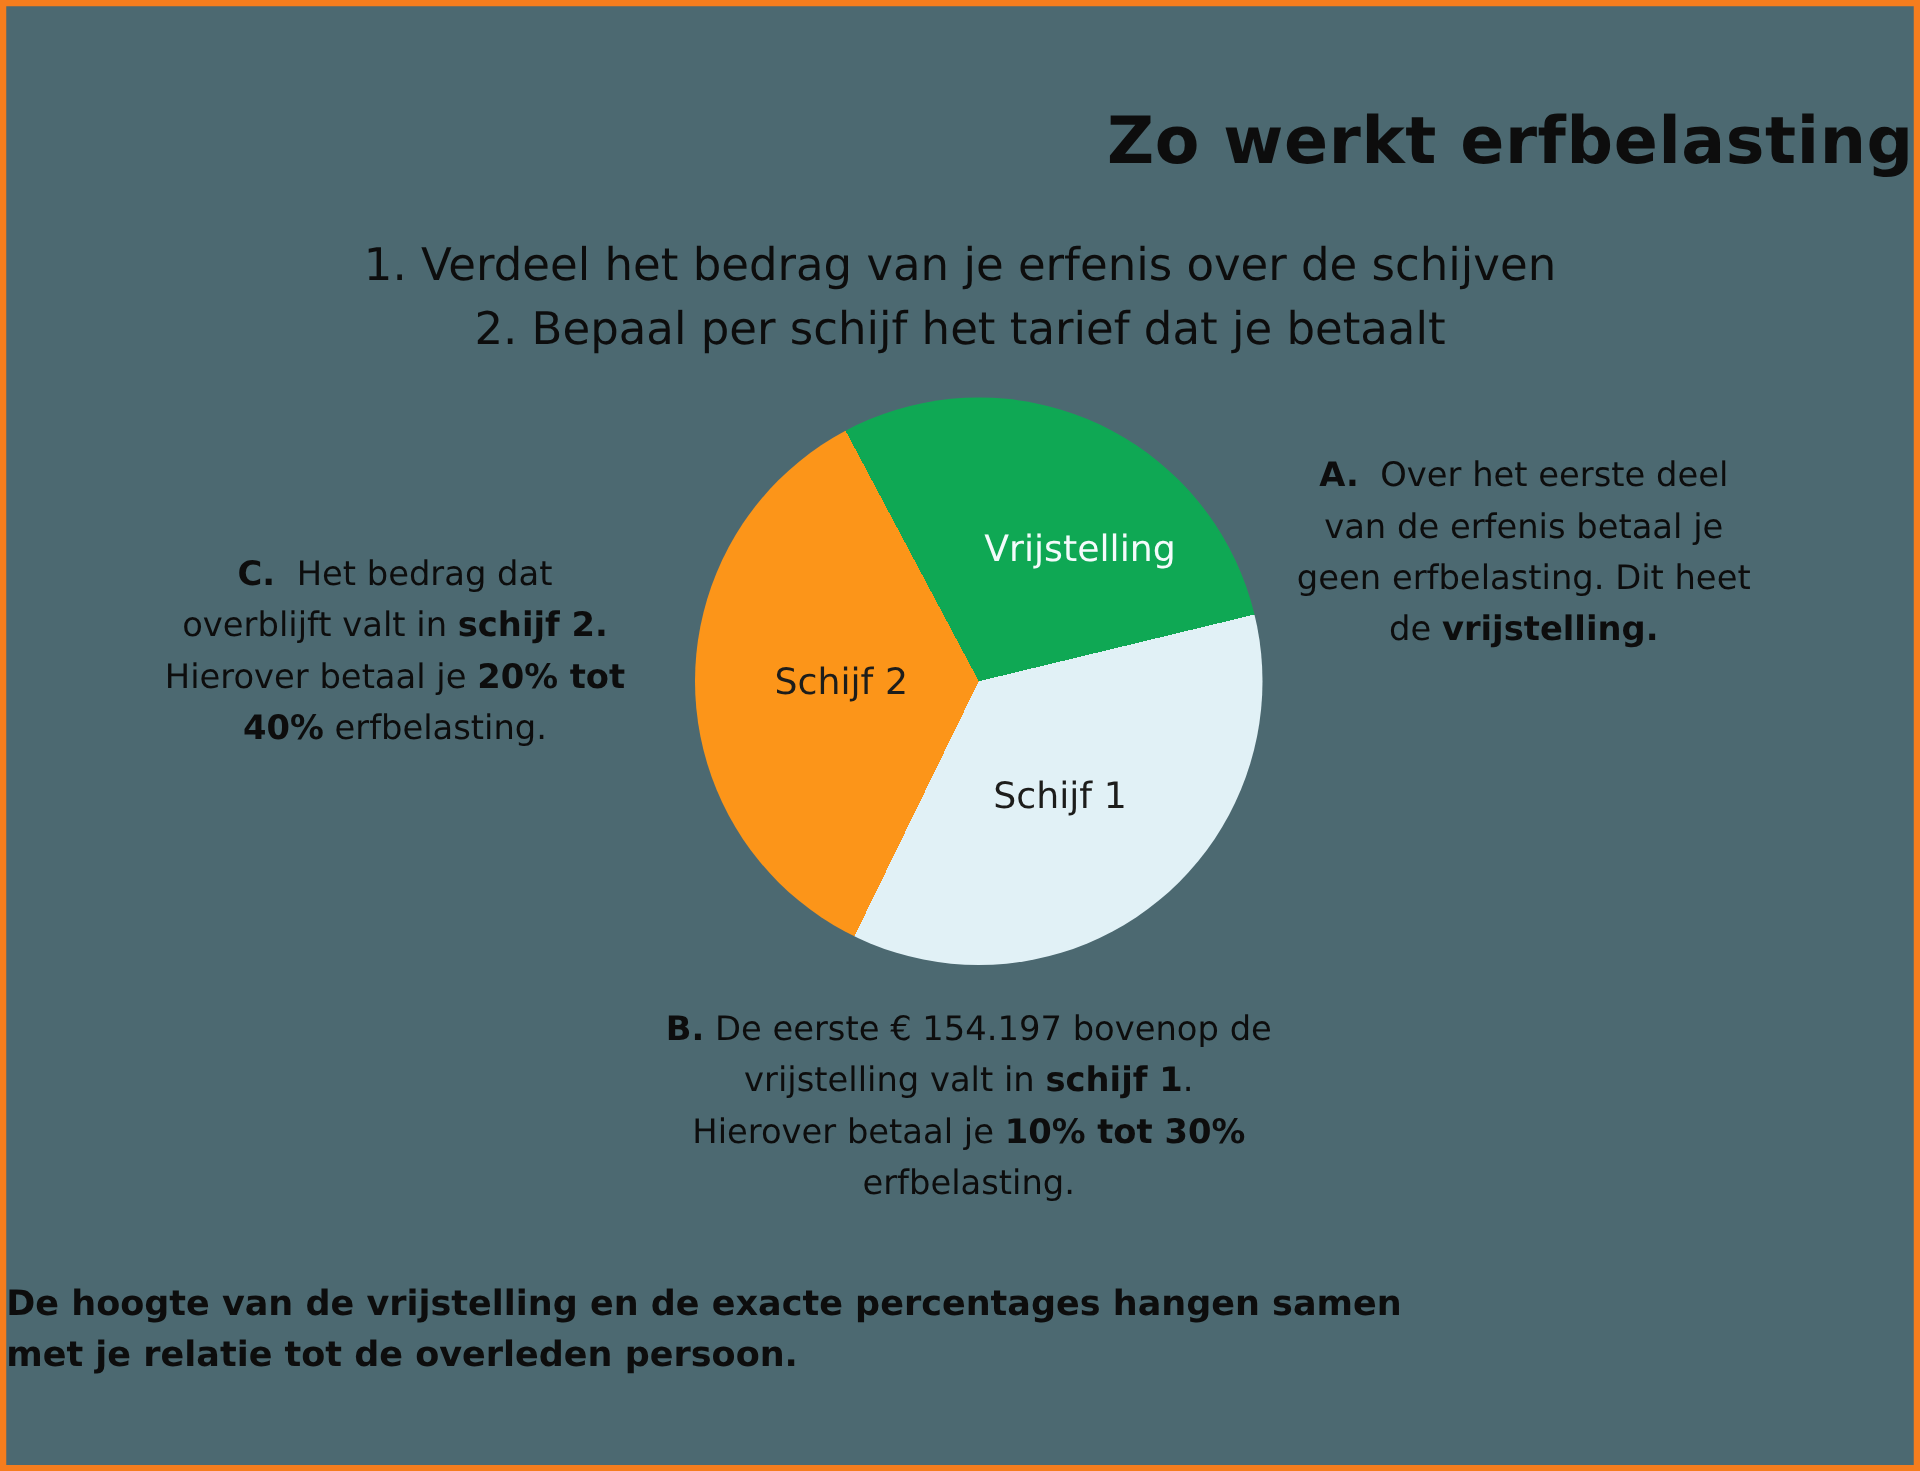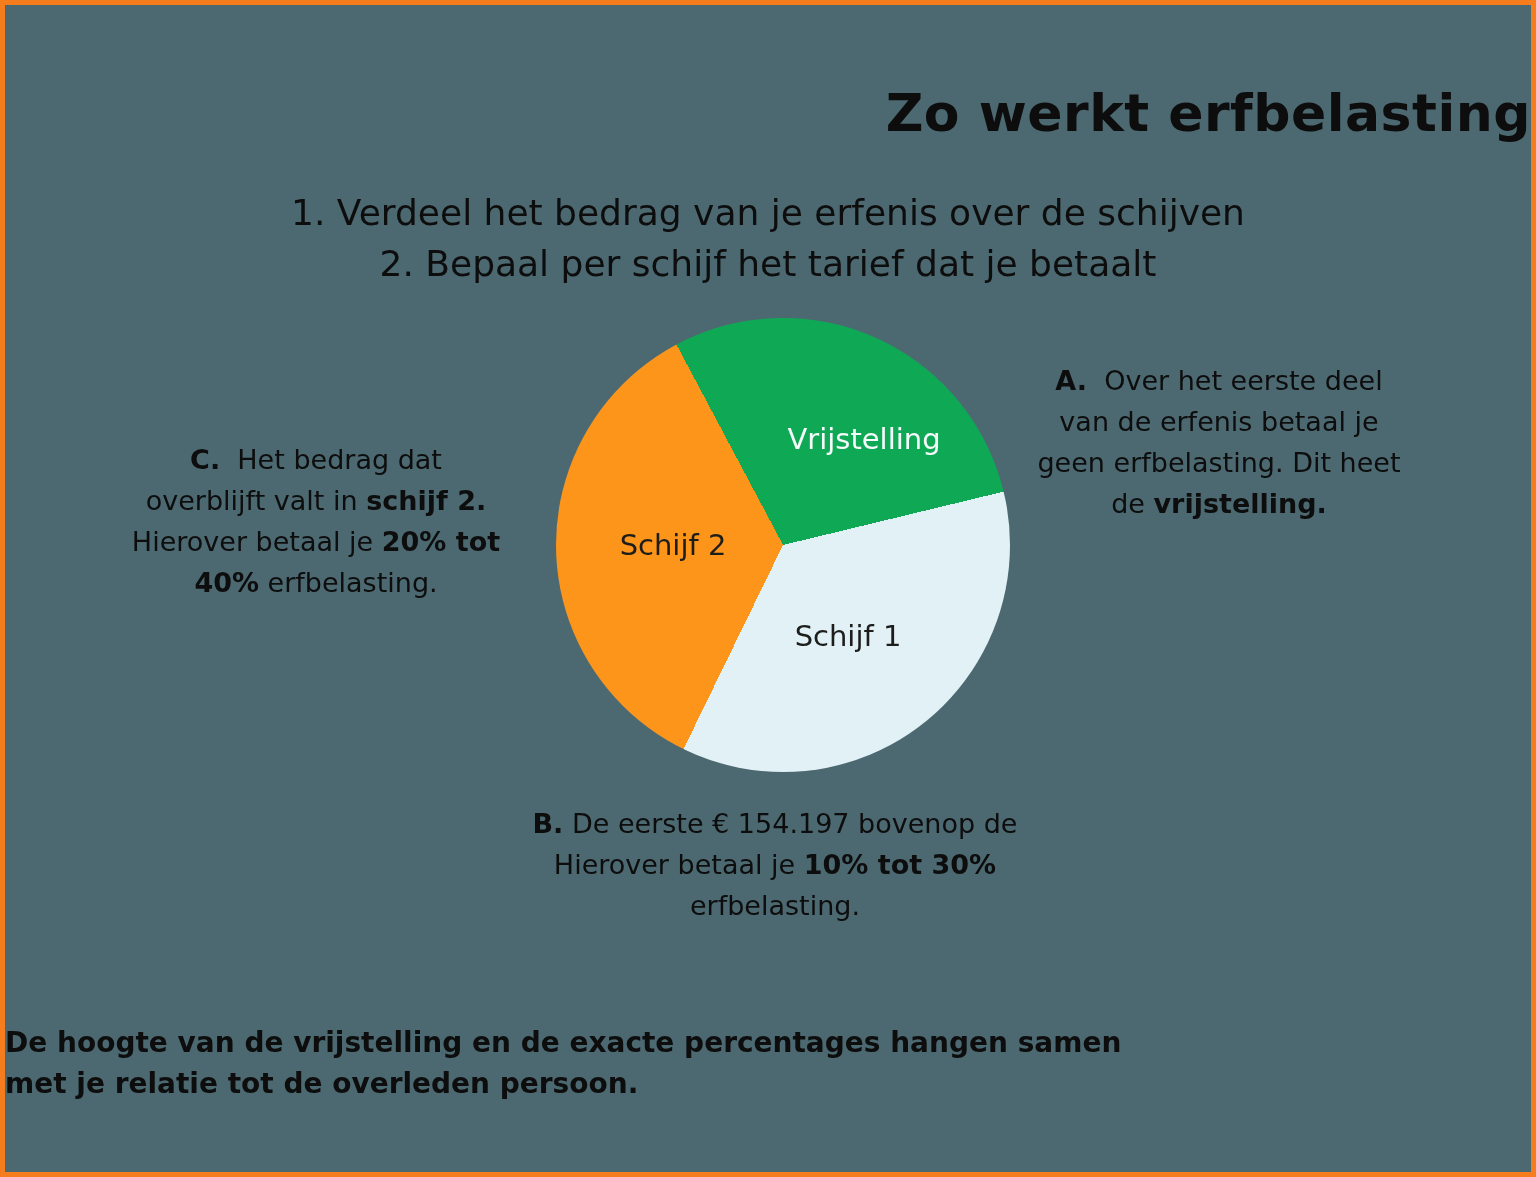--- a/index.html
+++ b/index.html
@@ -68,20 +68,21 @@
     </div>
     <div class="para">
       <div><span>Hierover betaal je </span><span class="b">20% tot</span></div>
       <div><span class="b">40%</span><span> erfbelasting.</span></div>
     </div>
   </div>
 
   <div class="ann ann-b">
     <div class="para">
       <div><span class="b">B.</span><span> De eerste € 154.197 bovenop de</span></div>
+      <div><span>vrijstelling valt in </span><span class="b">schijf 1</span><span>.</span></div>
     </div>
     <div class="para">
       <div><span>Hierover betaal je </span><span class="b">10% tot 30%</span></div>
       <div><span>erfbelasting.</span></div>
     </div>
   </div>
 
   <div class="footer">
     <div>De hoogte van de vrijstelling en de exacte percentages hangen samen</div>
     <div>met je relatie tot de overleden persoon.</div>

